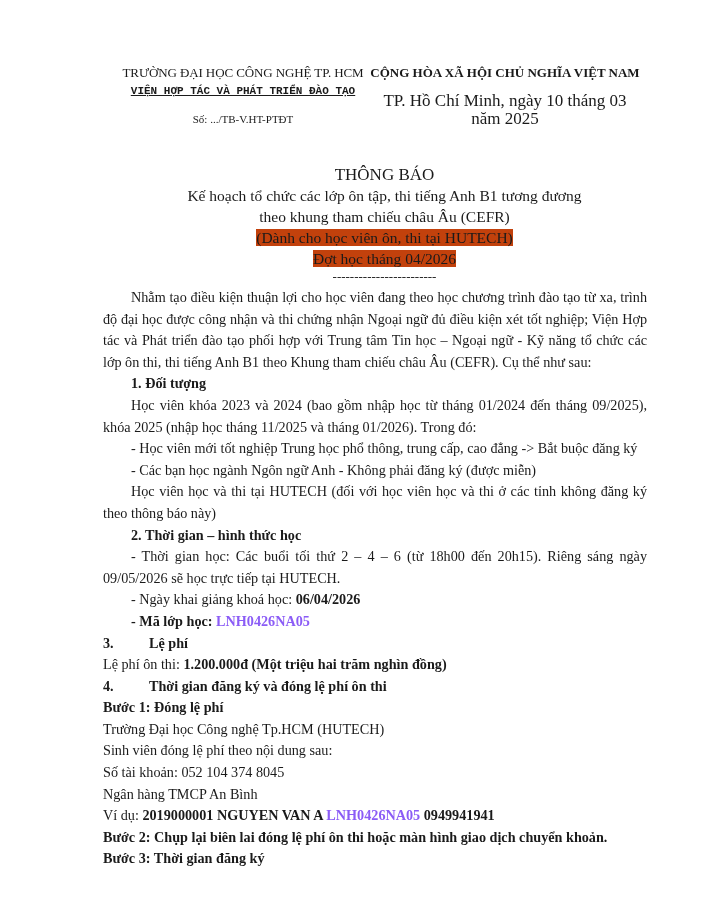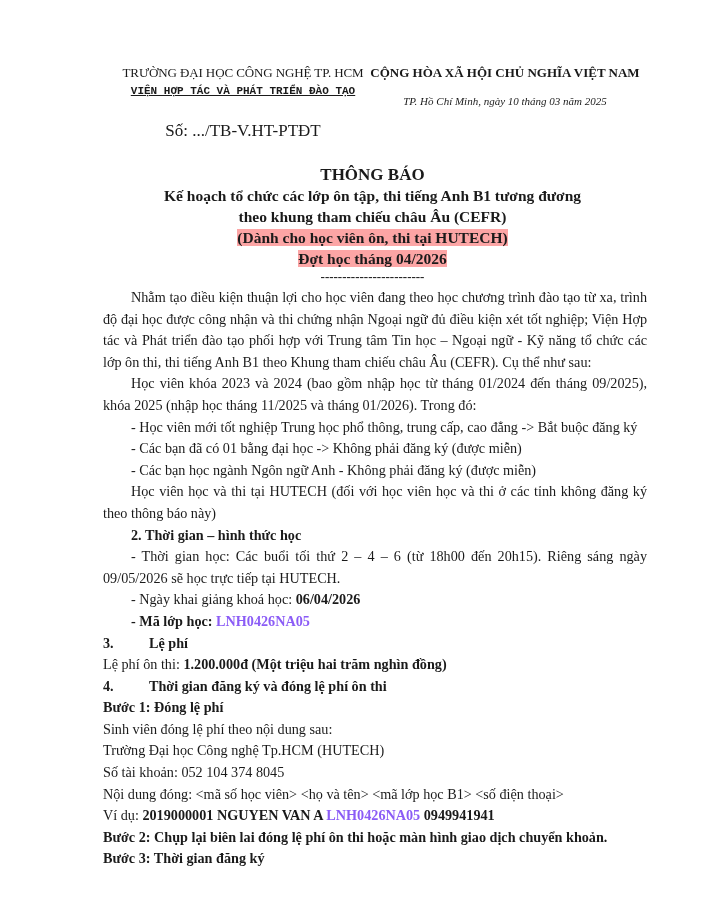--- a/index.html
+++ b/index.html
@@ -3,27 +3,27 @@
 <meta charset="utf-8">
 <style>
   html, body { margin:0; padding:0; background:#ffffff; }
   body { width:713px; height:922px; position:relative; overflow:hidden;
          font-family:"Liberation Serif", serif; color:#1a1a1a; font-size:14.2px; }
   .page { position:absolute; left:0; top:0; width:713px; height:922px; }
   .hdr-left { position:absolute; left:118px; top:64px; width:250px; text-align:center; line-height:18px; }
   .hdr-right { position:absolute; left:370px; top:64px; width:270px; text-align:center; line-height:18px; }
   .hdr-left .l1 { font-size:13px; letter-spacing:-0.1px; }
   .hdr-left .l2 { font-size:11px; font-weight:bold; text-decoration:underline;font-family:Liberation Mono, monospace; }
-  .hdr-left .l3 { font-size:17px; margin-top:22px; }
+  .hdr-left .l3 { font-size:11px; margin-top:10px; }
   .hdr-right .r1 { font-size:13px; font-weight:bold; }
   .hdr-right .r2 { font-size:13px; font-weight:bold; text-decoration:underline; }
-  .hdr-right .r3 { font-size:11px; font-style:italic; margin-top:10px; }
-  .title-block { position:absolute; left:100px; top:164px; width:545px; text-align:center; font-weight:bold; line-height:21px; font-size:15.5px; }
+  .hdr-right .r3 { font-size:17px; margin-top:10px; }
+  .title-block { position:absolute; left:112px; top:164px; width:545px; text-align:center; font-weight:normal; line-height:21px; font-size:15.5px; }
   .title-block .t0 { font-size:17px; }
-  .hl { background:#fca5a5; }
+  .hl { background:#c2410c; }
   .body-text { position:absolute; left:103px; top:287px; width:544px; line-height:21.6px; font-size:14.2px; text-align:justify; }
   .body-text p { margin:0; }
   .ind1 { text-indent:28px; }
   .ind2 { padding-left:28px; }
   .ind-num { padding-left:28px; }
   .b { font-weight:bold; }
   .red { color:#8b5cf6; font-weight:bold; }
   .numhead { display:flex; font-weight:bold; }
   .numhead .n { width:46px; }
 </style>
@@ -48,23 +48,23 @@
     <div>Kế hoạch tổ chức các lớp ôn tập, thi tiếng Anh B1 tương đương</div>
     <div>theo khung tham chiếu châu Âu (CEFR)</div>
     <div><span class="hl">(Dành cho học viên ôn, thi tại HUTECH)</span></div>
     <div><span class="hl">Đợt học tháng 04/2026</span></div>
     <div style="font-size:13px;line-height:16px;">------------------------</div>
   </div>
 
   <div class="body-text">
     <p class="ind1">Nhằm tạo điều kiện thuận lợi cho học viên đang theo học chương trình đào tạo từ xa, trình độ đại học được công nhận và thi chứng nhận Ngoại ngữ đủ điều kiện xét tốt nghiệp; Viện Hợp tác và Phát triển đào tạo phối hợp với Trung tâm Tin học – Ngoại ngữ - Kỹ năng tổ chức các lớp ôn thi, thi tiếng Anh B1 theo Khung tham chiếu châu Âu (CEFR). Cụ thể như sau:</p>
 
+    <p class="ind-num b">1.  Đối tượng</p>
     <p class="ind1">Học viên khóa 2023 và 2024 (bao gồm nhập học từ tháng 01/2024 đến tháng 09/2025), khóa 2025 (nhập học tháng 11/2025 và tháng 01/2026). Trong đó:</p>
     <p class="ind2">- Học viên mới tốt nghiệp Trung học phổ thông, trung cấp, cao đẳng -&gt; Bắt buộc đăng ký</p>
-    <p class="ind2">- Các bạn đã có 01 bằng đại học  -&gt; Không phải đăng ký (được miễn)</p>
     <p class="ind2">- Các bạn học ngành Ngôn ngữ Anh - Không phải đăng ký (được miễn)</p>
     <p class="ind1">Học viên học và thi tại HUTECH (đối với học viên học và thi ở các tỉnh không đăng ký theo thông báo này)</p>
 
     <p class="ind-num b">2.  Thời gian – hình thức học</p>
     <p class="ind1">- Thời gian học: Các buổi tối thứ 2 – 4 – 6 (từ 18h00 đến 20h15). Riêng sáng ngày 09/05/2026 sẽ học trực tiếp tại HUTECH.</p>
     <p class="ind2">
       <span>- Ngày khai giảng khoá học: </span><span class="b">06/04/2026</span>
     </p>
     <p class="ind2 b">
       <span>- Mã lớp học: </span><span class="red">LNH0426NA05</span>
@@ -76,23 +76,23 @@
     </div>
     <p>
       <span>Lệ phí ôn thi: </span><span class="b">1.200.000đ (Một triệu hai trăm nghìn đồng)</span>
     </p>
 
     <div class="numhead">
       <span class="n">4.</span>
       <span>Thời gian đăng ký và đóng lệ phí ôn thi</span>
     </div>
     <p class="b">Bước 1: Đóng lệ phí</p>
+    <p>Trường Đại học Công nghệ Tp.HCM (HUTECH)</p>
     <p>Sinh viên đóng lệ phí theo nội dung sau:</p>
-    <p>Trường Đại học Công nghệ Tp.HCM (HUTECH)</p>
     <p>Số tài khoản: 052 104 374 8045</p>
-    <p>Nội dung đóng: &lt;mã số học viên&gt; &lt;họ và tên&gt; &lt;mã lớp học B1&gt; &lt;số điện thoại&gt;</p>
+    <p>Ngân hàng TMCP An Bình</p>
     <p>
       <span>Ví dụ: </span><span class="b">2019000001 NGUYEN VAN A </span><span class="red">LNH0426NA05</span><span class="b"> 0949941941</span>
     </p>
     <p class="b">Bước 2: Chụp lại biên lai đóng lệ phí ôn thi hoặc màn hình giao dịch chuyển khoản.</p>
     <p class="b">Bước 3: Thời gian đăng ký</p>
   </div>
 </div>
 
 </body></html>

